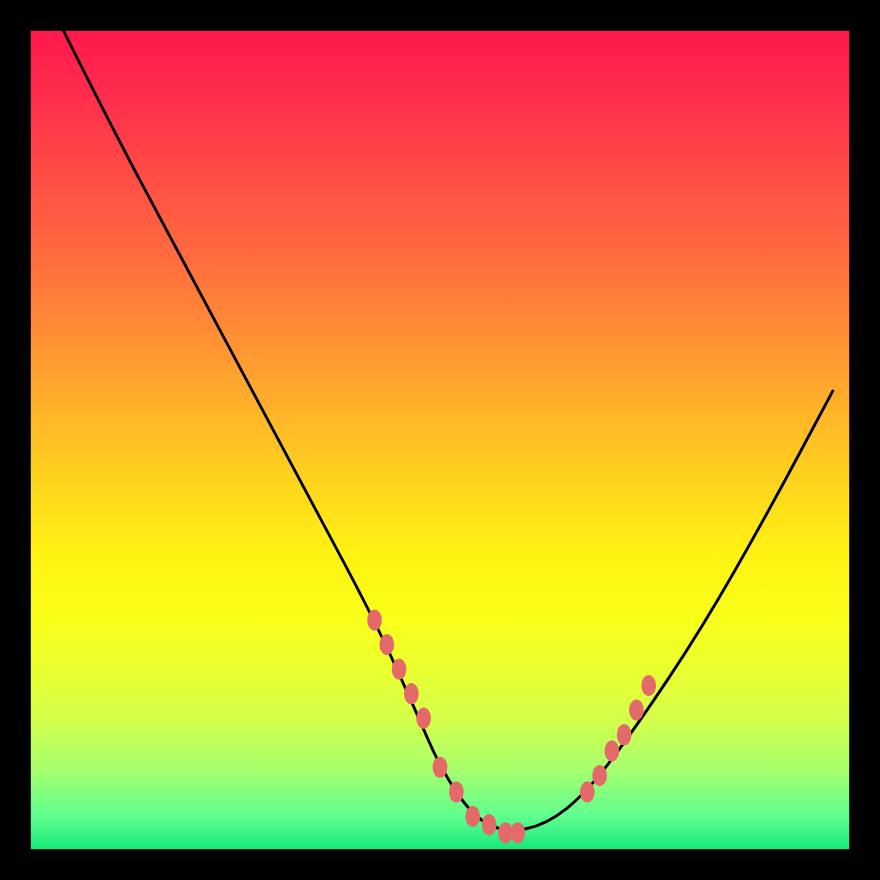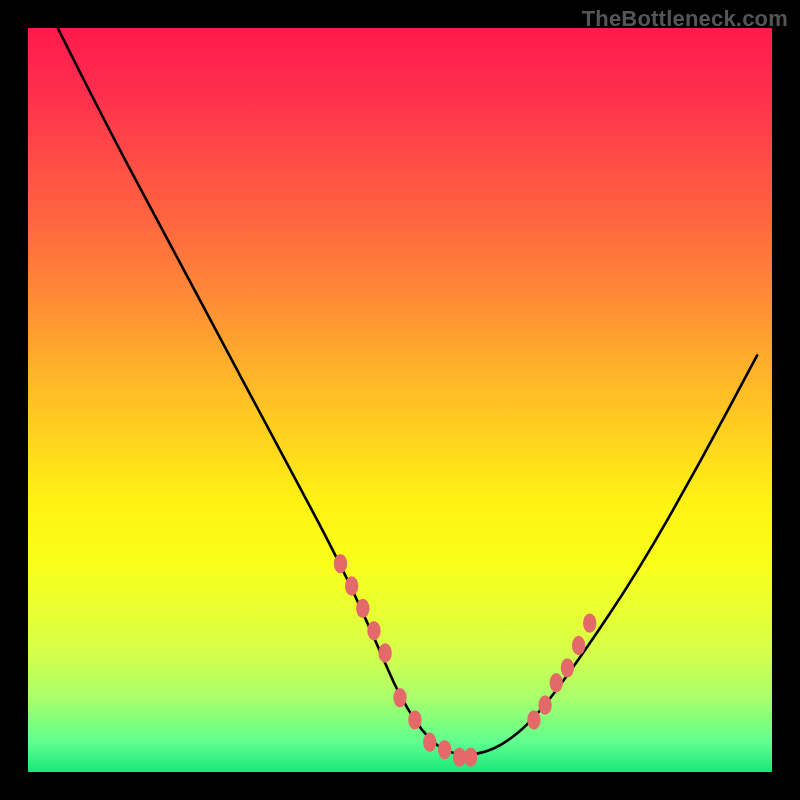--- a/index.html
+++ b/index.html
@@ -58,21 +58,20 @@
     top: 0;
     width: 744px;
     height: 744px;
     overflow: visible;
   }
 </style>
 </head>
 <body>
 
 <div class="frame">
-  <div class="watermark">TheBottleneck.com</div>
 
   <div class="plot">
     <svg class="curve" viewBox="0 0 100 100" preserveAspectRatio="none">
       <path fill="none" stroke="#000" stroke-width="0.35" stroke-linecap="round" stroke-linejoin="round" d="M 4.00 0.00 Q 10.00 12.00 14.00 19.50 Q 18.00 27.00 22.00 34.50 Q 26.00 42.00 30.00 49.50 Q 34.00 57.00 38.00 64.50 Q 42.00 72.00 44.50 77.50 Q 47.00 83.00 48.50 86.50 Q 50.00 90.00 52.00 93.00 Q 54.00 96.00 56.00 97.00 Q 58.00 98.00 60.50 97.50 Q 63.00 97.00 65.50 95.00 Q 68.00 93.00 71.00 89.00 Q 74.00 85.00 78.00 79.00 Q 82.00 73.00 86.00 66.00 Q 90.00 59.00 94.00 51.50 T 98.00 44.00"></path>
       <g>
           <ellipse cx="42.00" cy="72.00" rx="0.9" ry="1.3" fill="#e46a6a"></ellipse>
           <ellipse cx="43.50" cy="75.00" rx="0.9" ry="1.3" fill="#e46a6a"></ellipse>
           <ellipse cx="45.00" cy="78.00" rx="0.9" ry="1.3" fill="#e46a6a"></ellipse>
           <ellipse cx="46.50" cy="81.00" rx="0.9" ry="1.3" fill="#e46a6a"></ellipse>
           <ellipse cx="48.00" cy="84.00" rx="0.9" ry="1.3" fill="#e46a6a"></ellipse>

